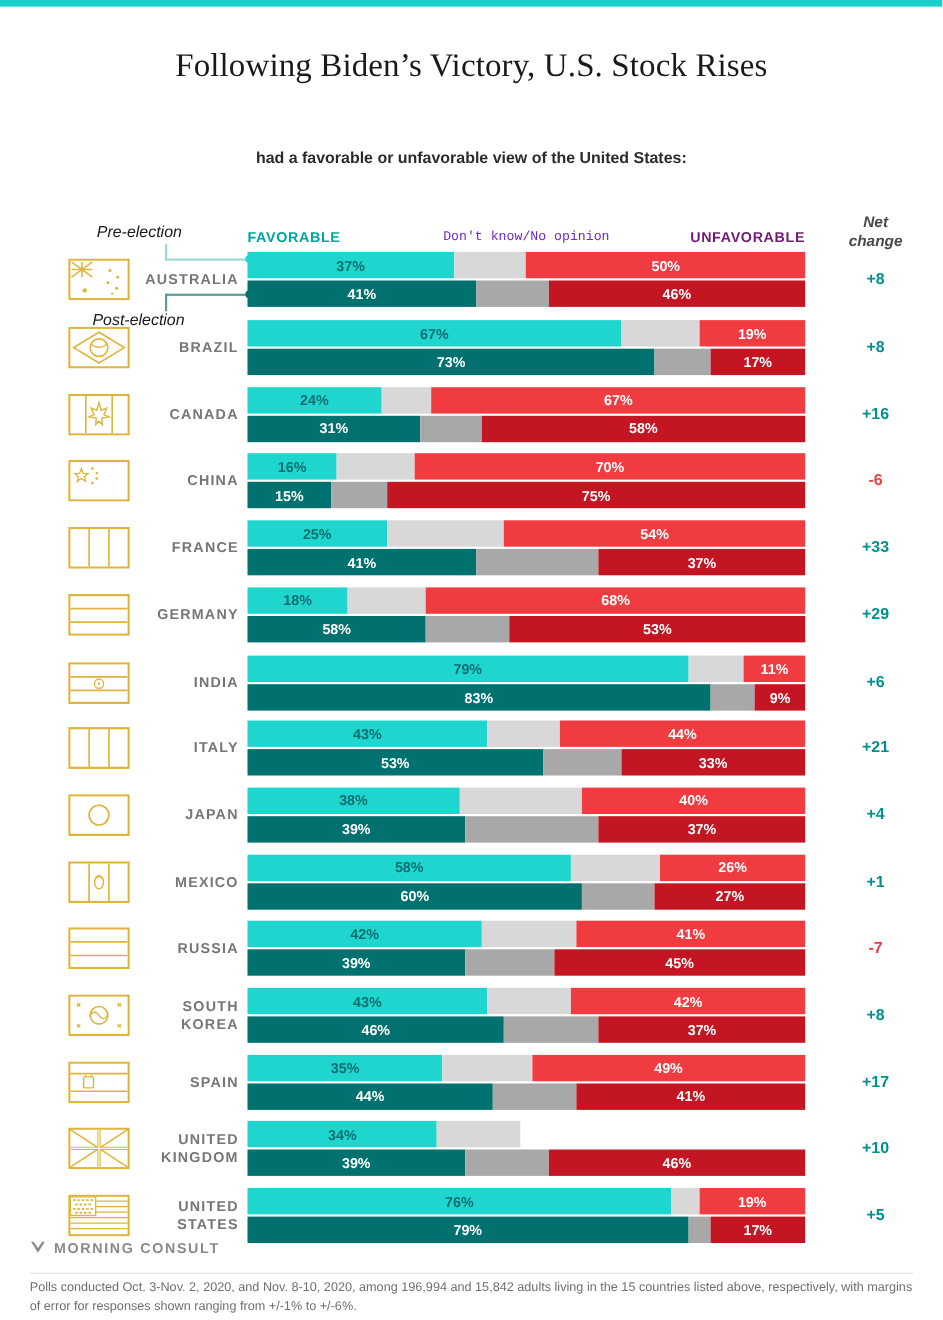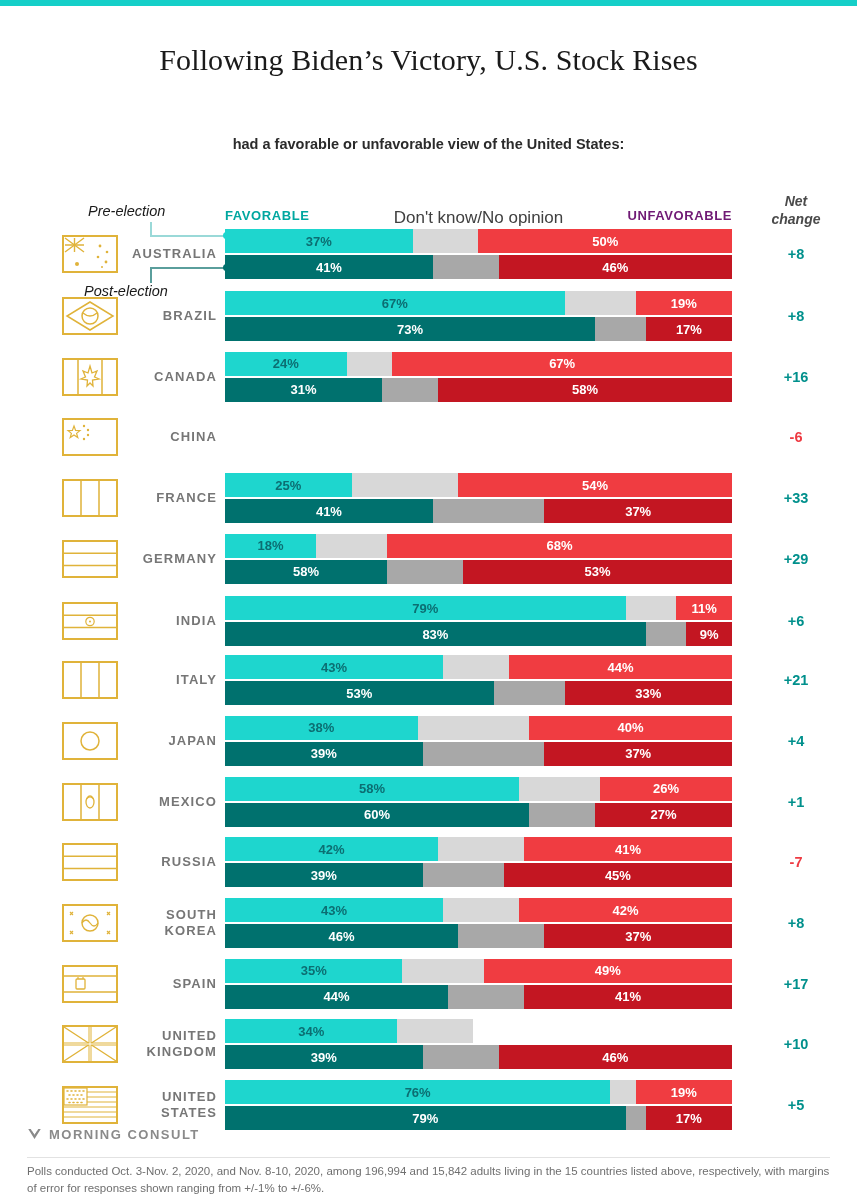--- a/index.html
+++ b/index.html
@@ -59,21 +59,21 @@
 
   .legend {
     position: absolute;
     top: 208px;
     left: 225px;
     width: 507px;
     height: 20px;
   }
   .legend span { position: absolute; top: 0; font-size: 13px; letter-spacing: .6px; white-space: nowrap; }
   .legend .lg-fav   { left: 0; font-weight: bold; color: #00A7A0; }
-  .legend .lg-dk    { left: 50%; transform: translateX(-50%); font-weight: normal; color: #404040; letter-spacing: 0; font-size: 17px;}
+  .legend .lg-dk    { left: 50%; transform: translateX(-50%); font-weight: normal; color: #6d28d9; letter-spacing: 0; font-size: 12px; font-family: Liberation Mono, monospace;}
   .legend .lg-unfav { right: 0; font-weight: bold; color: #701a75; }
 
   .net-head {
     position: absolute;
     top: 192px;
     left: 735px;
     width: 122px;
     text-align: center;
     font-style: italic;
     font-weight: bold;
@@ -328,20 +328,32 @@
             <rect x="1" y="1" width="54" height="36" fill="none" stroke="#E0B33A" stroke-width="2"></rect>
             <path d="M12 8 L13.6 12.4 L18 12.6 L14.6 15.4 L15.8 19.6 L12 17 L8.2 19.6 L9.4 15.4 L6 12.6 L10.4 12.4 Z" fill="none" stroke="#E0B33A" stroke-width="1.2"></path>
                <circle cx="22" cy="8" r="1.2" fill="#E0B33A"></circle>
             <circle cx="26" cy="12" r="1.2" fill="#E0B33A"></circle>
                <circle cx="26" cy="17" r="1.2" fill="#E0B33A"></circle>
             <circle cx="22" cy="21" r="1.2" fill="#E0B33A"></circle>
           </svg></div>
     <div class="clabel">
           <div>CHINA</div>
         </div>
+    <div class="bars">
+      <div class="bar pre">
+      <div class="seg fav-pre" style="width:16%">16%</div>
+      <div class="seg dk-pre" style="width:14%"></div>
+      <div class="seg unf-pre" style="width:70%">70%</div>
+          </div>
+      <div class="bar post">
+      <div class="seg fav-post" style="width:15%">15%</div>
+      <div class="seg dk-post" style="width:10%"></div>
+      <div class="seg unf-post" style="width:75%">75%</div>
+          </div>
+    </div>
     <div class="net neg">-6</div>
       </div>
       <div class="row" style="top: 472.1px;">
     <div class="flag"><svg viewBox="0 0 56 38" width="56" height="38">
             <rect x="1" y="1" width="54" height="36" fill="none" stroke="#E0B33A" stroke-width="2"></rect>
             <path d="M19 2 v34 M37 2 v34" stroke="#E0B33A" stroke-width="1.5"></path>
           </svg></div>
     <div class="clabel">
           <div>FRANCE</div>
         </div>

